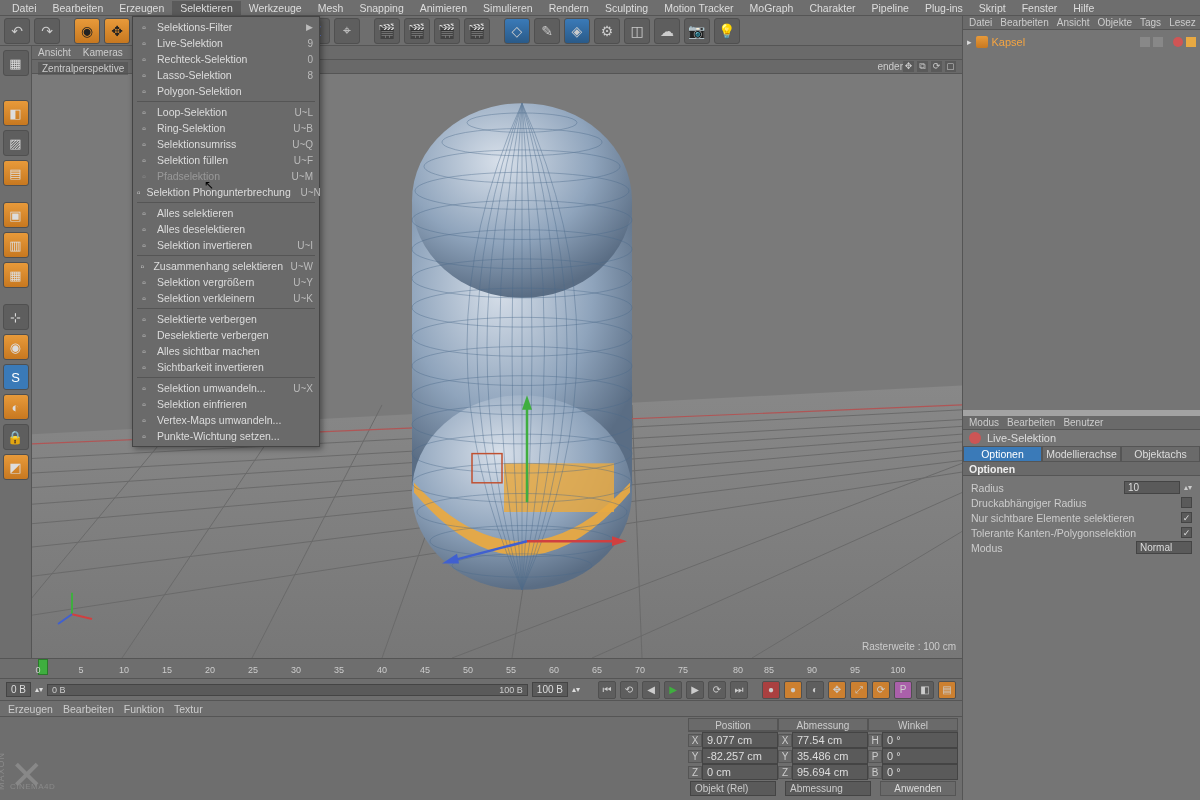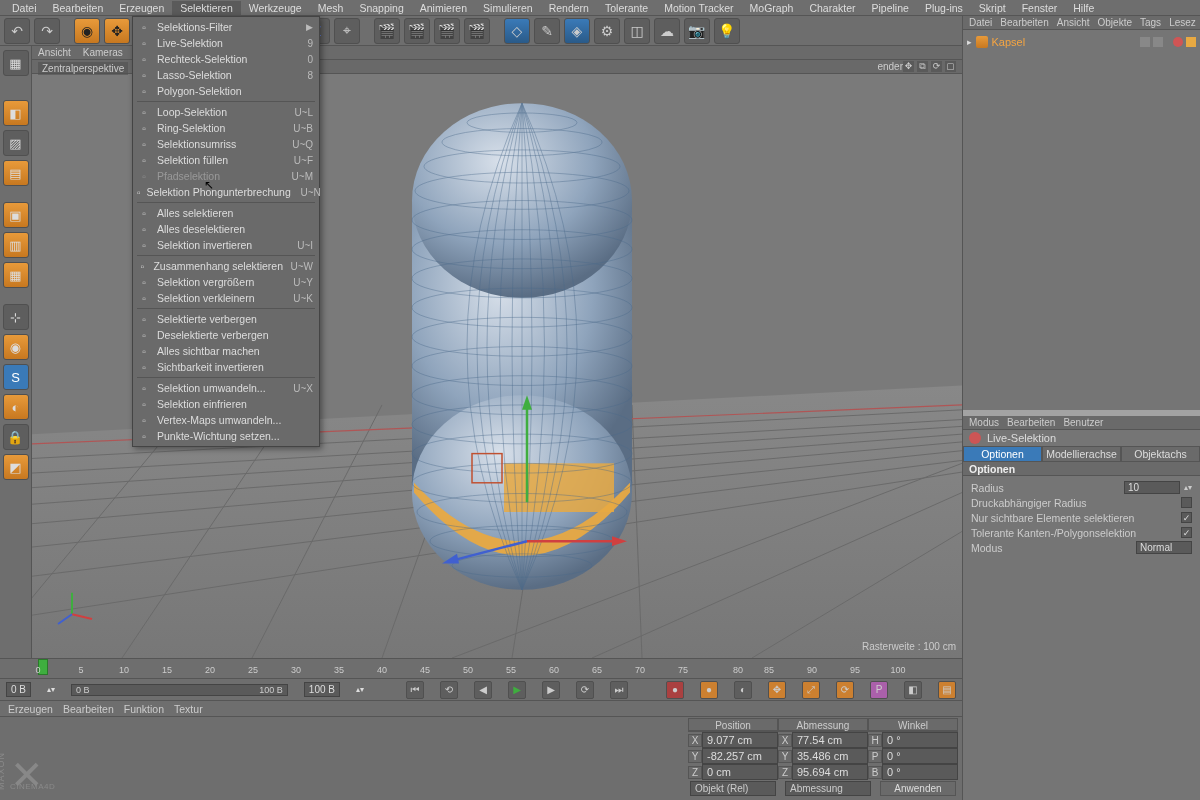--- a/index.html
+++ b/index.html
@@ -68,21 +68,21 @@
 .attr-row{display:flex;align-items:center;height:15px;gap:4px;}
 .attr-row .lbl{flex:1;white-space:nowrap;overflow:hidden;}
 .attr-row .val{width:56px;height:13px;background:#5a5a5a;border:1px solid #444;color:#ddd;font-size:10px;padding:0 3px;line-height:12px;}
 .attr-row .chk{width:11px;height:11px;background:#5a5a5a;border:1px solid #444;display:flex;align-items:center;justify-content:center;font-size:9px;color:#ddd;}
 
 
 .bottom{position:absolute;left:0;right:238px;bottom:0;height:142px;background:#6e6e6e;border-top:1px solid #555;}
 .timeline-ruler{height:20px;position:relative;background:#6e6e6e;border-bottom:1px solid #555;}
 .timeline-ruler .ticklbl{position:absolute;top:6px;font-size:9px;color:#ccc;transform:translateX(-50%);}
 .timeline-ruler .marker{position:absolute;left:38px;top:0;width:10px;height:16px;background:#3fae3f;border:1px solid #2a7a2a;}
-.timeline-controls{height:22px;display:flex;align-items:center;padding:0 6px;gap:16px;background:#6e6e6e;border-bottom:1px solid #555;}
+.timeline-controls{height:22px;display:flex;align-items:center;padding:0 6px;gap:4px;background:#6e6e6e;border-bottom:1px solid #555;}
 .tc-field{background:#5a5a5a;border:1px solid #444;color:#ddd;font-size:10px;padding:1px 4px;height:15px;}
 .tc-slider{flex:1;height:12px;background:#5a5a5a;border:1px solid #444;position:relative;}
 .tc-btn{width:18px;height:18px;background:#5e5e5e;border:1px solid #505050;border-radius:2px;display:flex;align-items:center;justify-content:center;font-size:10px;color:#ccc;}
 .tc-btn.play{color:#3fae3f;}
 .tc-btn.red{background:#aa4040;}
 .tc-btn.orange2{background:#cc8030;}
 
 .mat-tabs{height:16px;display:flex;align-items:center;gap:10px;padding:0 8px;font-size:10.5px;color:#ccc;border-bottom:1px solid #555;}
 .coords{position:absolute;right:4px;bottom:4px;width:270px;background:#6e6e6e;}
 .coords-tabs{height:14px;display:flex;font-size:10px;color:#ccc;border-bottom:1px solid #555;}
@@ -104,21 +104,21 @@
     <span class="mitem">Datei</span>
     <span class="mitem">Bearbeiten</span>
     <span class="mitem">Erzeugen</span>
     <span class="mitem active">Selektieren</span>
     <span class="mitem">Werkzeuge</span>
     <span class="mitem">Mesh</span>
     <span class="mitem">Snapping</span>
     <span class="mitem">Animieren</span>
     <span class="mitem">Simulieren</span>
     <span class="mitem">Rendern</span>
-    <span class="mitem">Tolerante</span>
+    <span class="mitem">Sculpting</span>
     <span class="mitem">Motion Tracker</span>
     <span class="mitem">MoGraph</span>
     <span class="mitem">Charakter</span>
     <span class="mitem">Pipeline</span>
     <span class="mitem">Plug-ins</span>
     <span class="mitem">Skript</span>
     <span class="mitem">Fenster</span>
     <span class="mitem">Hilfe</span>
   </div>
 

